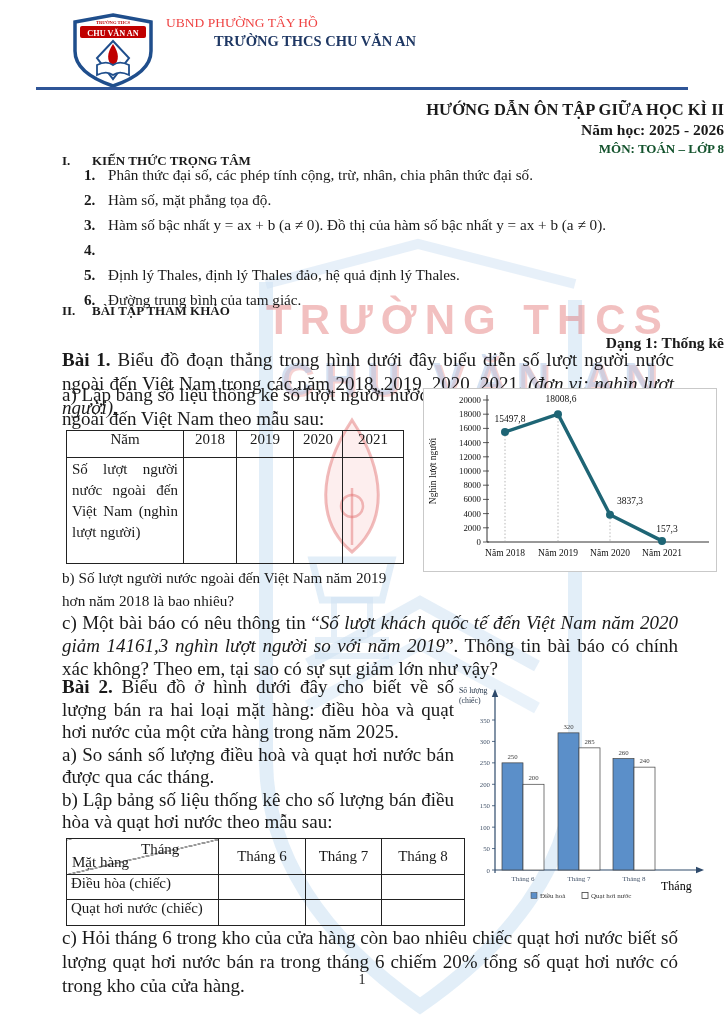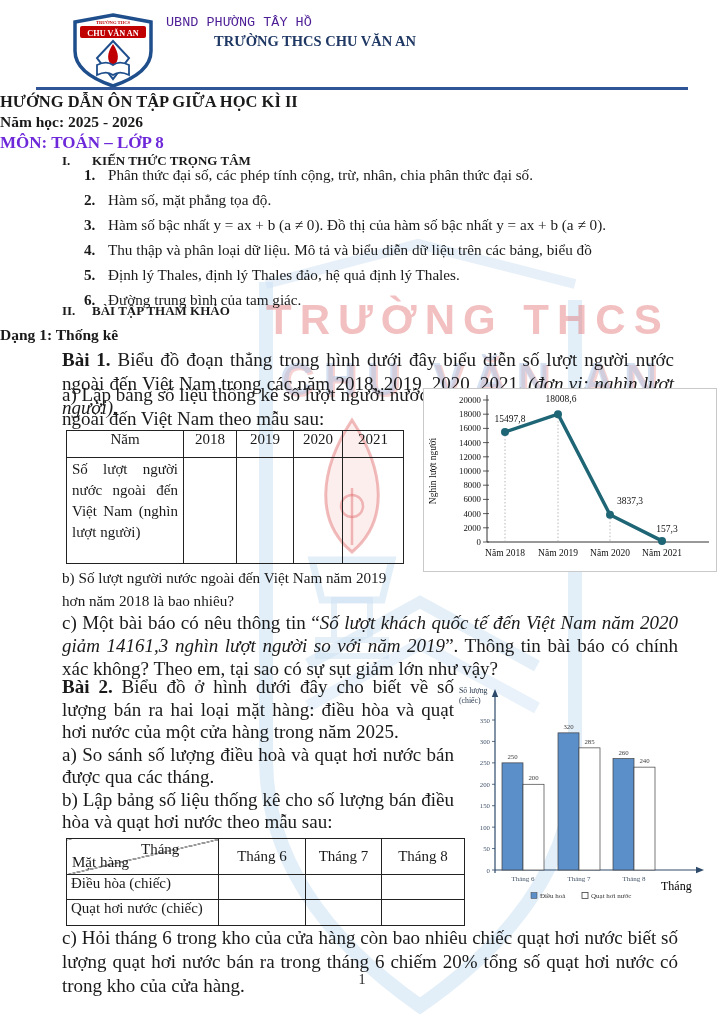--- a/index.html
+++ b/index.html
@@ -9,29 +9,29 @@
   
   #wm{position:absolute;inset:0;z-index:0;pointer-events:none;}
   .wm-t1{position:absolute;left:266px;top:296px;font-family:"Liberation Sans",sans-serif;
          font-weight:bold;font-size:42px;letter-spacing:8px;color:rgba(224,106,106,.42);}
   .wm-t2{position:absolute;left:280px;top:352px;font-family:"Liberation Sans",sans-serif;
          font-weight:bold;font-size:46px;letter-spacing:10px;color:rgba(178,200,230,.55);
          text-shadow:2px 2px 0 rgba(224,106,106,.30);}
   
   .ct{z-index:2;}
   
-  .hdr-org{font-size:13.5px;color:#4c1d95;font-family:Liberation Mono, monospace;}
+  .hdr-org{font-size:13.5px;color:#ef4444;}
   .hdr-school{font-size:14.5px;font-weight:bold;color:#1F3864;}
   .hdr-addr{font-size:11.5px;color:#111;}
   .rule{position:absolute;left:36px;top:87px;width:652px;height:3px;background:#2F5597;}
   
-  .t-center{left:0;width:724px;text-align:left;}
+  .t-center{left:0;width:724px;text-align:right;margin-top:8px;}
   .title1{font-size:16.5px;font-weight:bold;}
   .title2{font-size:15.5px;font-weight:bold;}
-  .title3{font-size:17px;font-weight:bold;color:#6d28d9;}
+  .title3{font-size:13px;font-weight:bold;color:#14532d;}
   .h-roman{font-size:13px;font-weight:bold;}
   .h-roman .rn{display:inline-block;width:30px;}
   .li{display:flex;line-height:25px;font-size:15.2px;}
   .li .num{font-weight:bold;width:24px;flex:none;}
   .just{text-align:justify;}
   p.doc{margin:0;font-size:19px;}
   .b{font-weight:bold;} .i{font-style:italic;}
   
   table.doc-t{border-collapse:collapse;font-size:15px;}
   table.doc-t td{border:1.2px solid #222;padding:0 4px;vertical-align:top;}
@@ -94,21 +94,20 @@
     <div class="li">
         <span class="num">2.</span>
         <span>Hàm số, mặt phẳng tọa độ.</span>
       </div>
     <div class="li">
         <span class="num">3.</span>
         <span>Hàm số bậc nhất  y = ax + b  (a ≠ 0). Đồ thị của hàm số bậc nhất y = ax + b (a ≠ 0).</span>
       </div>
     <div class="li">
         <span class="num">4.</span>
-        <span>Thu thập và phân loại dữ liệu. Mô tả và biểu diễn dữ liệu trên các bảng, biểu đồ</span>
       </div>
     <div class="li">
         <span class="num">5.</span>
         <span>Định lý Thales, định lý Thales đảo, hệ quả định lý Thales.</span>
       </div>
     <div class="li">
         <span class="num">6.</span>
         <span>Đường trung bình của tam giác.</span>
       </div>
   </div>

